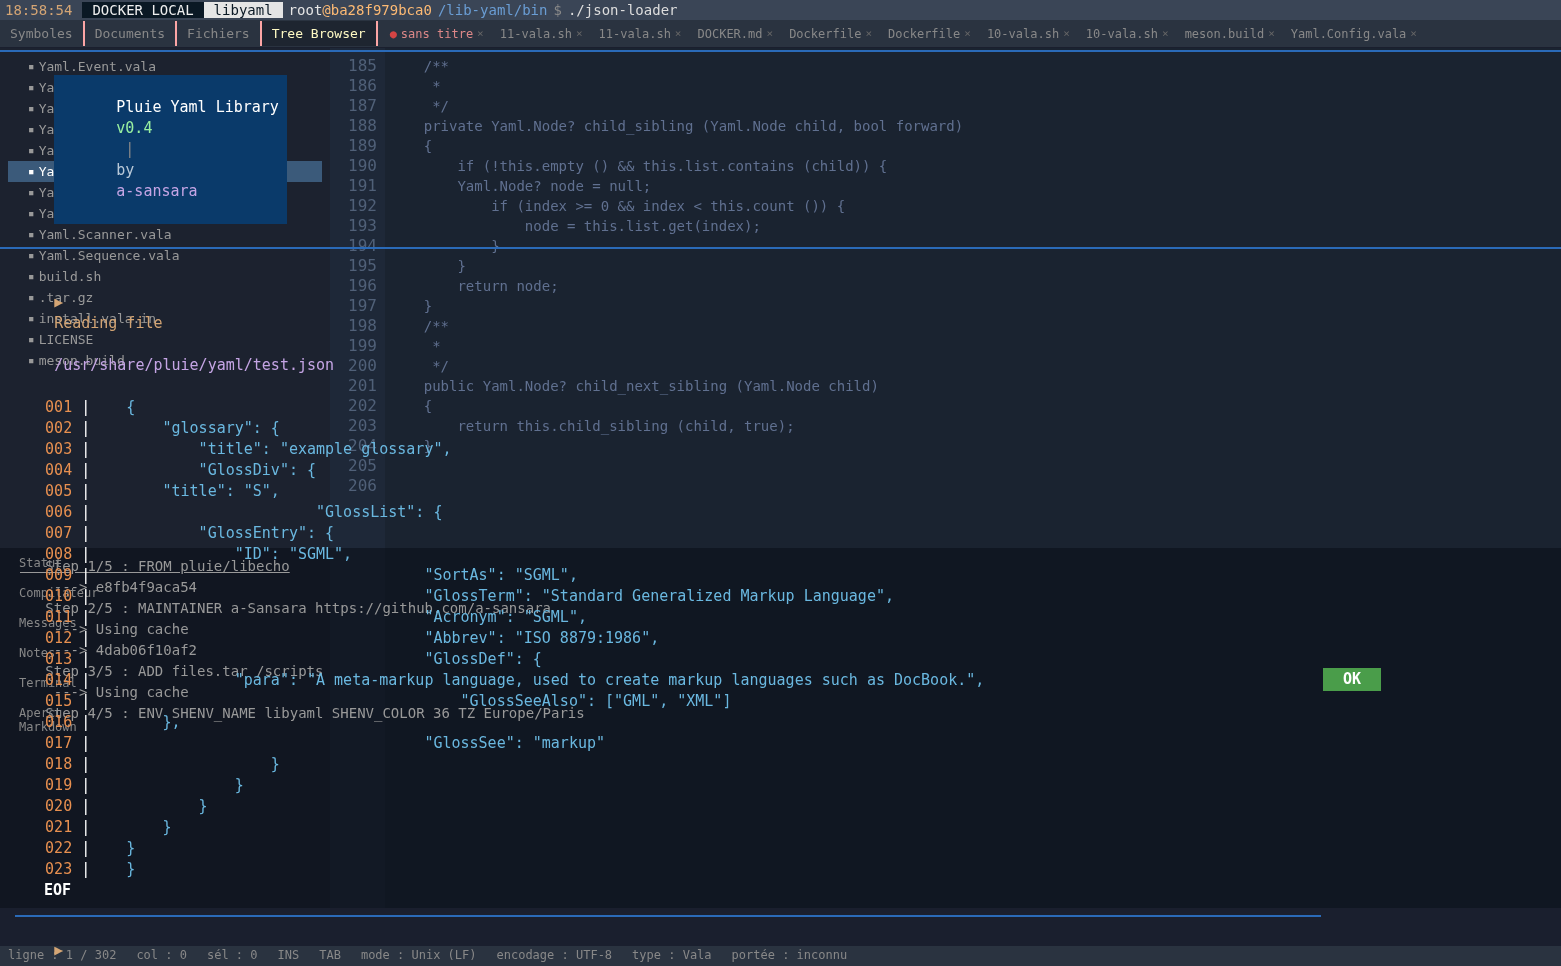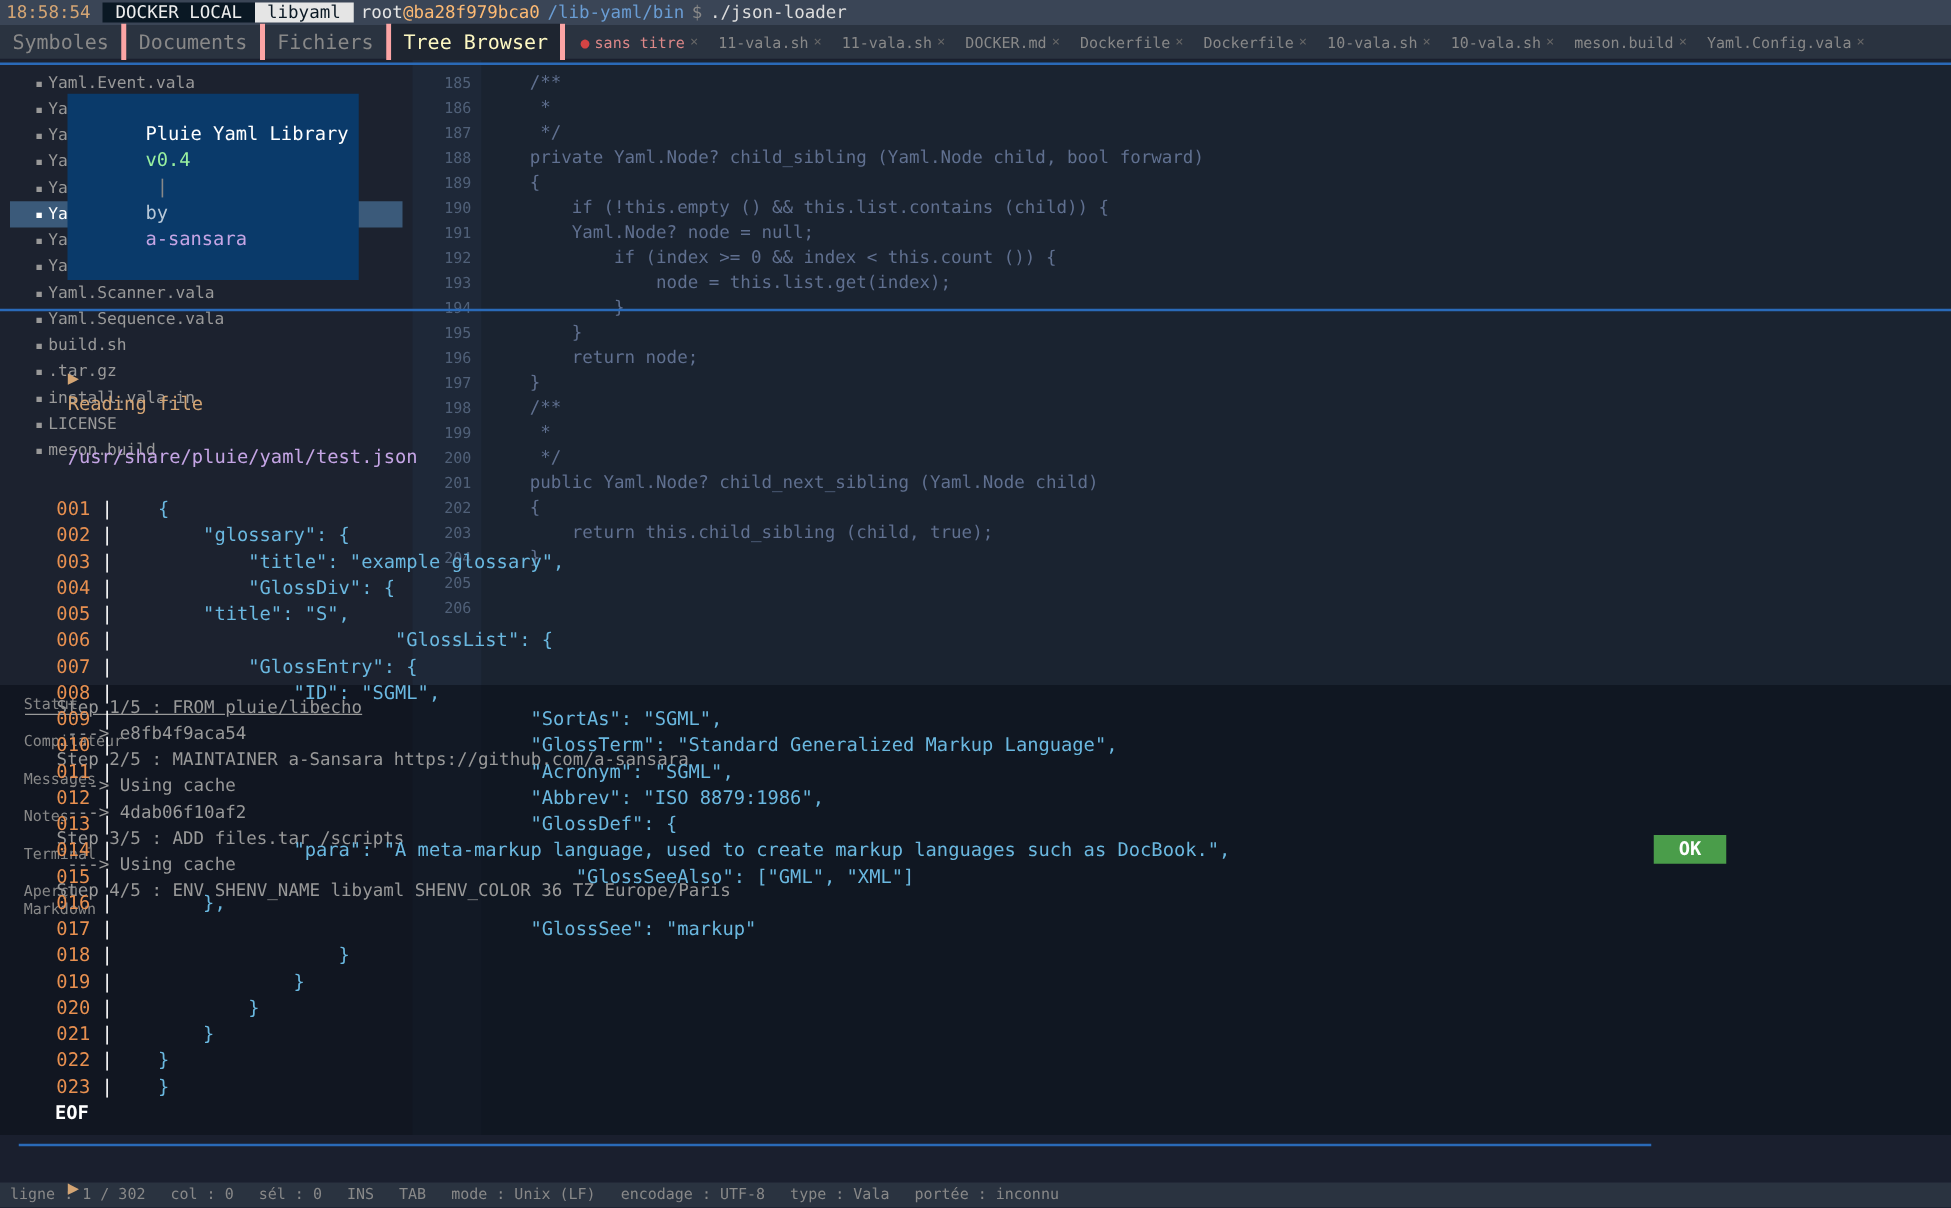--- a/index.html
+++ b/index.html
@@ -37,22 +37,22 @@
   display: flex;
   align-items: center;
   border-bottom: 1px solid #1a1f2e;
 }
 .tab-group-left {
   display: flex;
 }
 .tab-left {
   padding: 5px 10px;
   color: #888;
-  border-right: 4px solid #fca5a5;
-  font-size: 16px;
+  border-right: 2px solid #fca5a5;
+  font-size: 13px;
 }
 .tab-left.active { background: #1e2530; color: #fef9c3; }
 .editor-tabs {
   display: flex;
   margin-left: 4px;
 }
 .ed-tab {
   padding: 4px 8px;
   color: #888;
   font-size: 12px;
@@ -92,21 +92,21 @@
   height: 100%;
   background: #1a2330;
 }
 .gutter-bg {
   position: absolute;
   left: 0; top: 0;
   width: 55px;
   height: 100%;
   background: #1e2838;
   color: #506078;
-  font-size: 12px;
+  font-size: 16px;
   padding-top: 8px;
 }
 .gutter-bg div { text-align: right; padding-right: 8px; line-height: 20px; }
 .code-bg {
   position: absolute;
   left: 60px; top: 8px;
   color: #607090;
   font-size: 14px;
   line-height: 20px;
 }

